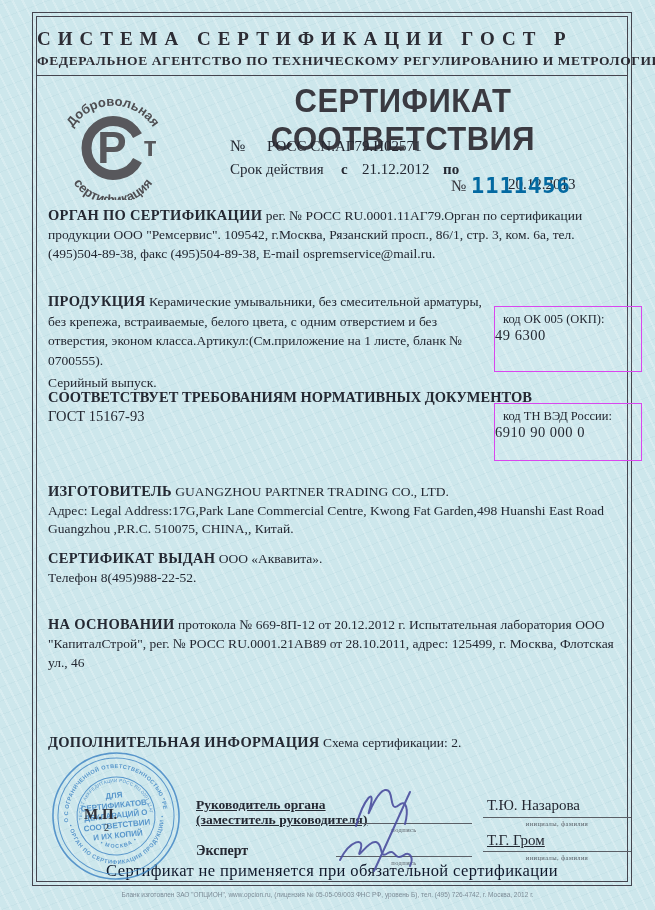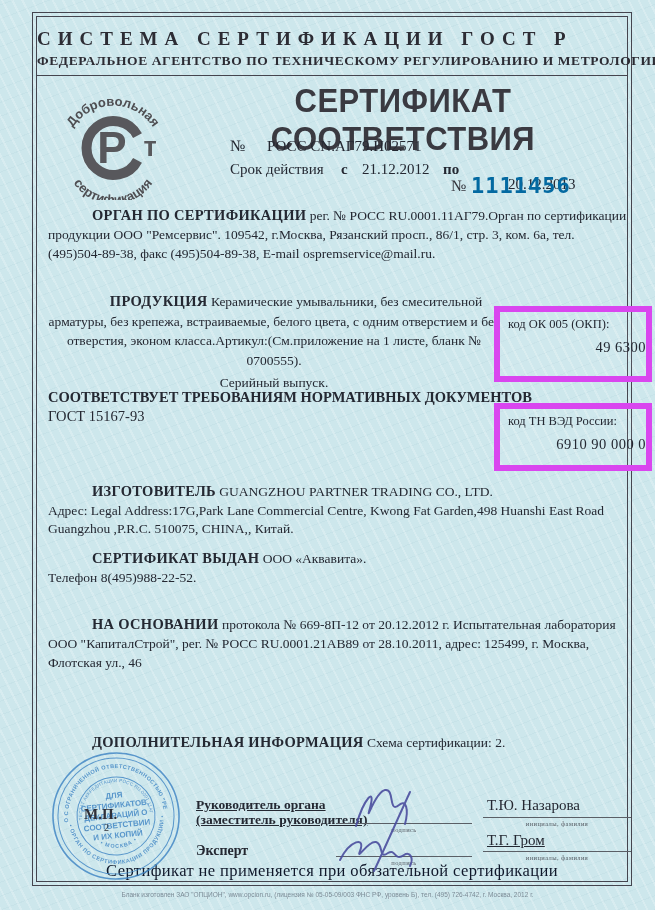--- a/index.html
+++ b/index.html
@@ -23,27 +23,27 @@
   .num-label{left:230px;top:137px;font-size:16px;}
   .num-value{left:267px;top:138px;font-size:15px;}
   .validity-label{left:230px;top:161px;font-size:15px;font-weight:normal;}
   .validity-s{left:341px;top:161px;font-size:15px;font-weight:bold;}
   .date-from{left:362px;top:161px;font-size:15px;}
   .po-label{left:443px;top:161px;font-size:15px;font-weight:bold;}
   .date-to{left:508px;top:176px;font-size:15px;}
   .red-num-label{left:451px;top:177px;font-size:16px;color:#33333b;}
   .red-num{left:471px;top:173px;font-family:"DejaVu Sans Mono",monospace;font-weight:bold;font-size:22px;letter-spacing:1px;color:#0369a1;}
   .section{line-height:19px;font-size:13.5px;}
-  .sec-label{font-weight:bold;font-size:14.5px;letter-spacing:.3px;margin-left:44px;}
+  .sec-label{font-weight:bold;font-size:14.5px;letter-spacing:.3px;}
   .organ{left:48px;top:206px;width:582px;}
-  .production{left:48px;top:292px;width:452px;line-height:19.5px;text-align:center;}
+  .production{left:48px;top:292px;width:452px;line-height:19.5px;}
   .serial-issue{margin-top:3px;}
-  .codebox{border:6px solid #d946ef;background:rgba(255,255,255,.06);font-family:Liberation Serif, serif;}
+  .codebox{border:1px solid #d946ef;background:rgba(255,255,255,.06);font-family:Liberation Serif, serif;}
   .codebox .cb-label{font-size:12.5px;padding:5px 0 0 8px;}
-  .codebox .cb-value{font-size:14.5px;text-align:right;margin-top:7px;letter-spacing:.5px;}
+  .codebox .cb-value{font-size:14.5px;text-align:left;letter-spacing:.5px;}
   .box-ok{left:494px;top:306px;width:146px;height:64px;}
   .box-tnved{left:494px;top:403px;width:146px;height:56px;}
   .conforms-label{left:48px;top:389px;font-weight:bold;font-size:14.5px;}
   .conforms-value{left:48px;top:408px;font-size:14.5px;}
   .manufacturer{left:48px;top:482px;width:584px;line-height:18.5px;}
   .issued{left:48px;top:549px;width:584px;line-height:18.5px;}
   .basis{left:48px;top:615px;width:584px;line-height:19px;}
   .additional{left:48px;top:733px;width:584px;}
   .sig-label{left:196px;top:797px;font-weight:bold;font-size:13.5px;line-height:15px;text-decoration:underline;}
   .sig-line{border-bottom:1px solid #5a5f66;height:0;}

